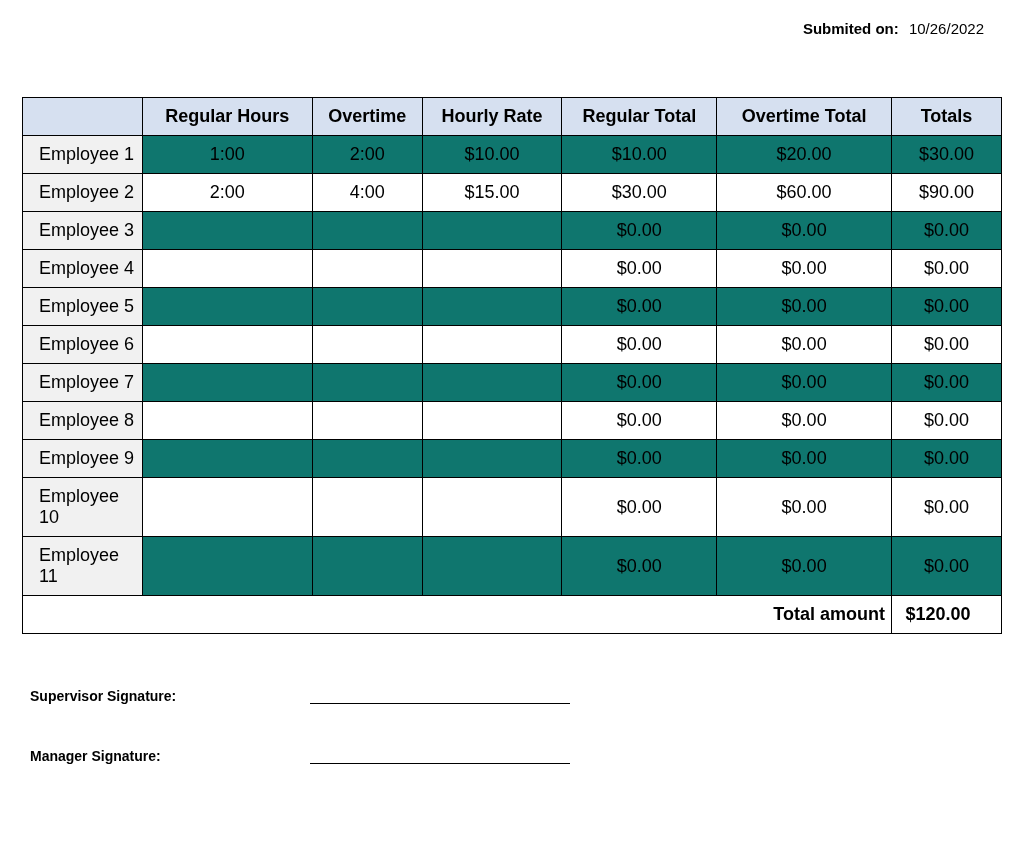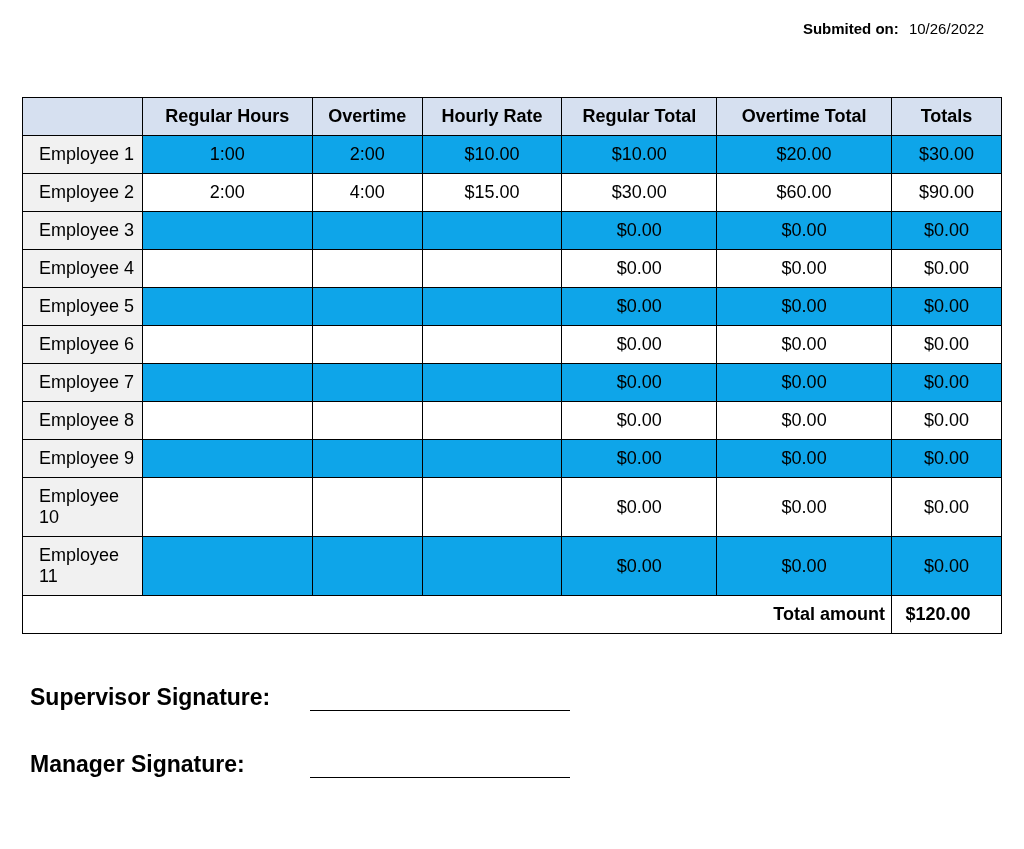--- a/index.html
+++ b/index.html
@@ -32,21 +32,21 @@
     text-align: center;
     font-size: 18px;
     height: 38px;
   }
   th {
     background: #d6e0f0;
     font-weight: bold;
   }
   th.corner { background: #d6e0f0; }
   td.emp { text-align: left; padding-left: 10px; background: #f1f1f1; }
-  tr.shade td.cell { background: #0ea5e9; }
+  tr.shade td.cell { background: #0f766e; }
   tr.plain td.cell { background: #fff; }
   tr.shade td.emp, tr.plain td.emp { background: inherit; }
   
   td.emp { background: #f1f1f1 !important; padding-left: 16px; }
   tr.shade td { background: #f1f1f1; }
   tr.plain td { background: #fff; }
   tr.shade td.emp, tr.plain td.emp {
     
   }
 
@@ -72,21 +72,21 @@
     margin-top: 50px;
     padding-left: 10px;
   }
   .sig-row {
     display: flex;
     align-items: flex-end;
     margin-bottom: 40px;
   }
   .sig-label {
     font-weight: bold;
-    font-size: 23px;
+    font-size: 14px;
     width: 280px;
   }
   .sig-line {
     border-bottom: 1.5px solid #000;
     width: 260px;
     height: 20px;
   }
 </style>
 </head>
 <body>

